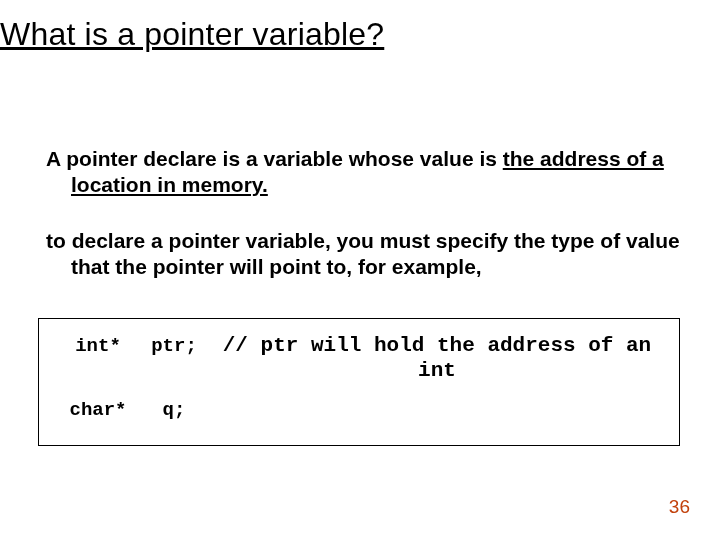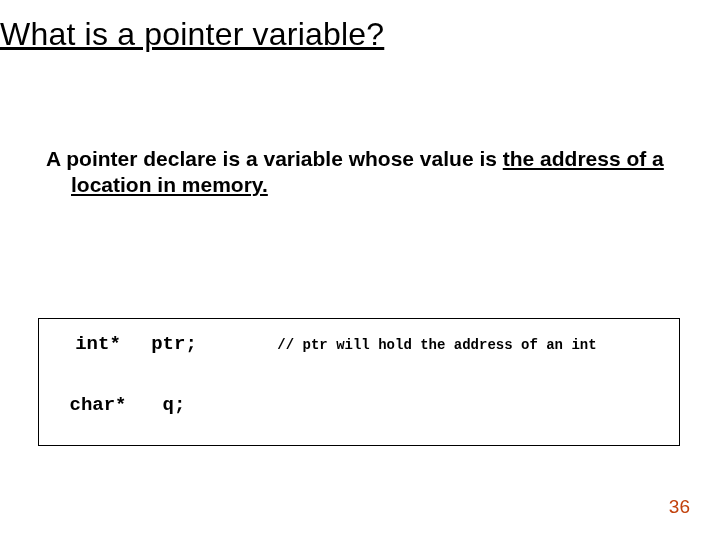--- a/index.html
+++ b/index.html
@@ -64,43 +64,44 @@
     font-family: "Courier New", Courier, monospace;
     text-align: center;
   }
   .code-row {
     display: flex;
     align-items: baseline;
     font-size: 19px;
     font-weight: 700;
     line-height: 1.2;
   }
-  .code-row + .code-row { margin-top: 38px; }
+  .code-row + .code-row { margin-top: 16px; }
   .col-type  { width: 90px; flex: 0 0 auto; }
   .col-var   { width: 62px; flex: 0 0 auto; }
-  .col-cmt   { flex: 1 1 auto; font-size: 14px; }
+  .col-cmt   { flex: 1 1 auto; font-size: 21px; }
   .pagenum {
     position: absolute;
     right: 30px;
     bottom: 22px;
     font-size: 19px;
     color: #c2410c;
   }
 </style>
 </head>
 <body>
 
 <div class="slide">
 
   <div class="title">What is a pointer variable?</div>
 
   <div class="para1">
     <span>A pointer declare is a variable whose value is </span><span class="underline">the address of a location in memory.</span>
   </div>
 
+  <div class="para2">to declare a pointer variable, you must specify the type of value that the pointer will point to, for example,</div>
 
   <div class="codebox">
     <div class="code-row">
       <span class="col-type">int*</span>
       <span class="col-var">ptr;</span>
       <span class="col-cmt">// ptr will hold the address of an int</span>
     </div>
     <div class="code-row">
       <span class="col-type">char*</span>
       <span class="col-var">q;</span>

